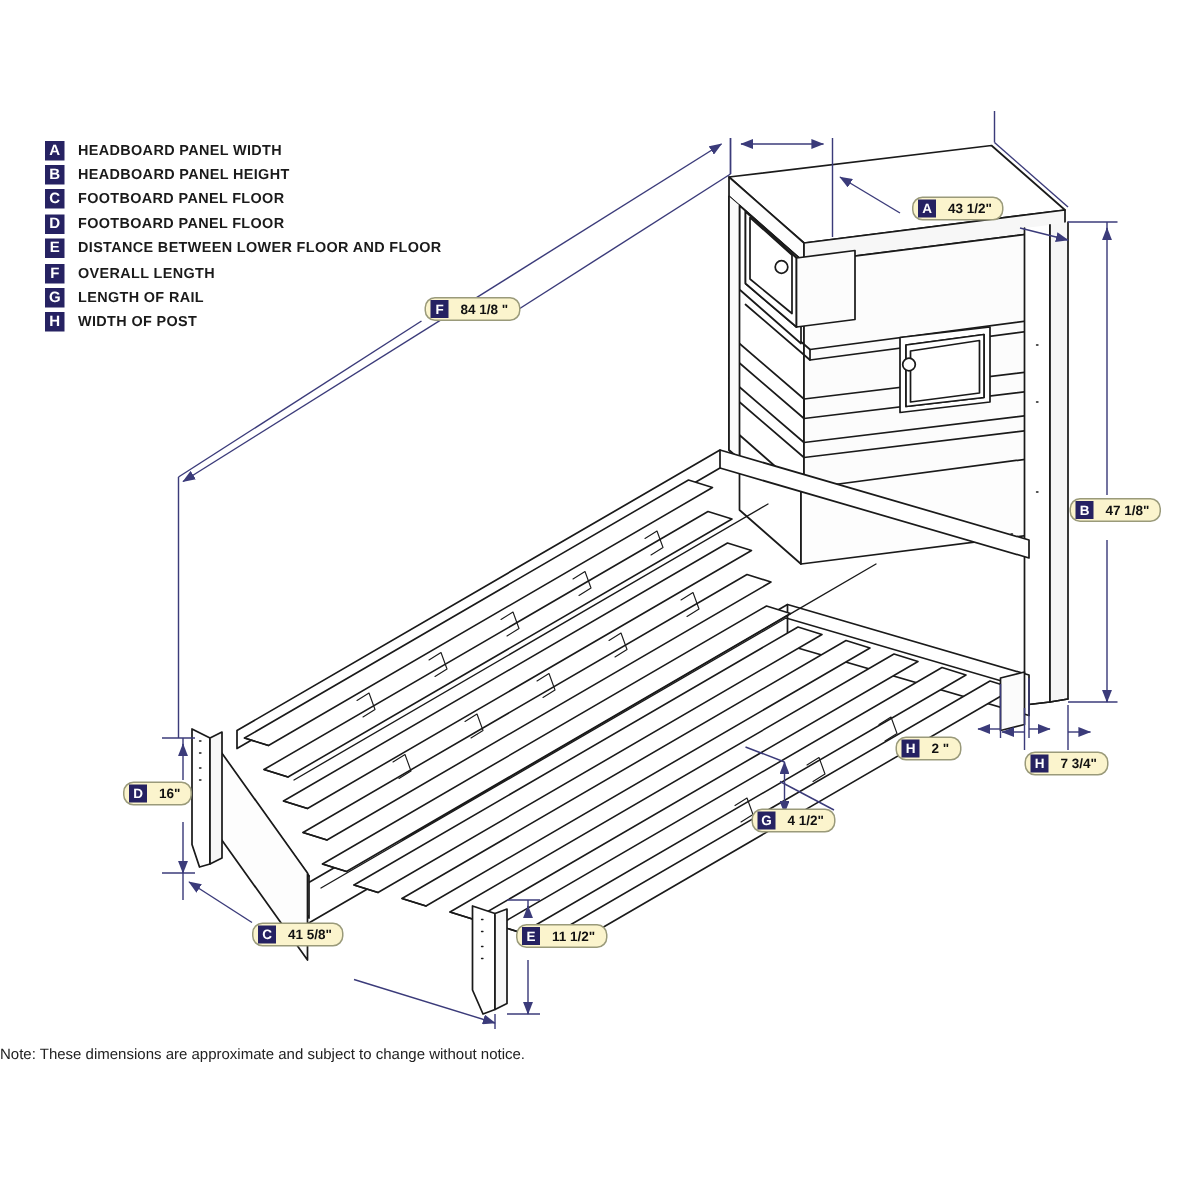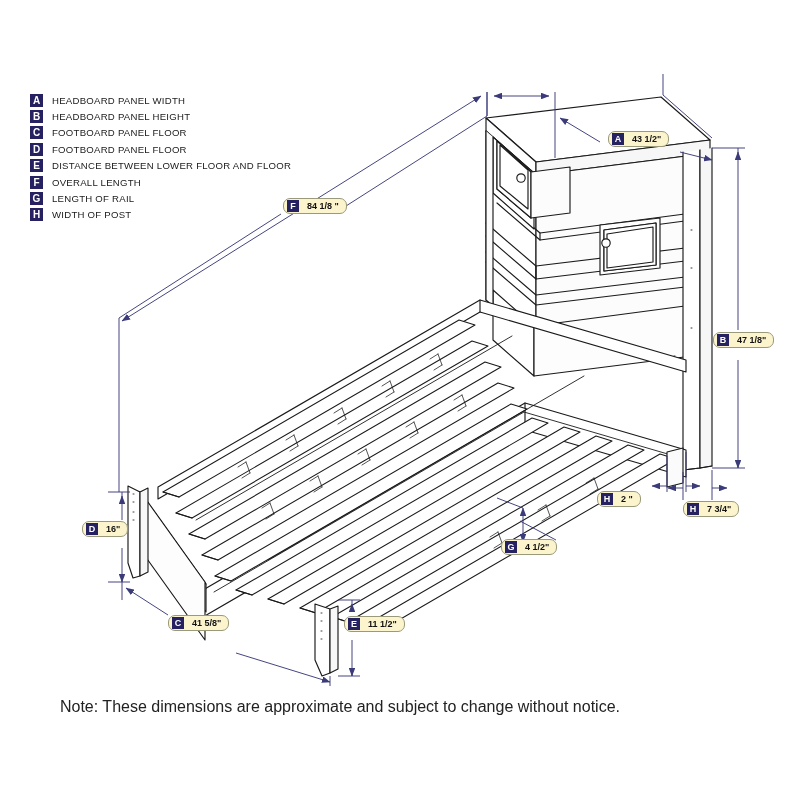--- a/index.html
+++ b/index.html
@@ -47,21 +47,21 @@
     font-size: 10px;
     font-weight: bold;
     line-height: 13px;
     text-align: center;
     font-family: "Liberation Sans", sans-serif;
     flex: none;
   }
   .legend-label {
     margin-left: 9px;
     font-size: 9.6px;
-    font-weight: normal;
+    font-weight: bold;
     color: #1a1a1a;
     letter-spacing: 0.25px;
     white-space: nowrap;
     font-family: "Liberation Sans", sans-serif;
   }
   
   .callout {
     position: absolute;
     display: flex;
     align-items: center;
@@ -91,22 +91,22 @@
     color: #111111;
     white-space: nowrap;
     font-family: "Liberation Sans", sans-serif;
   }
   
   .footnote {
     position: absolute;
     left: 0;
     top: 698px;
     width: 680px;
-    text-align: center;
-    font-size: 16px;
+    text-align: left;
+    font-size: 10px;
     color: #222222;
     font-family: "Liberation Sans", sans-serif;
   }
 </style>
 </head>
 <body>
 
 <div id="diagram-root">
 
   <svg class="sheet" viewBox="0 0 800 800">

